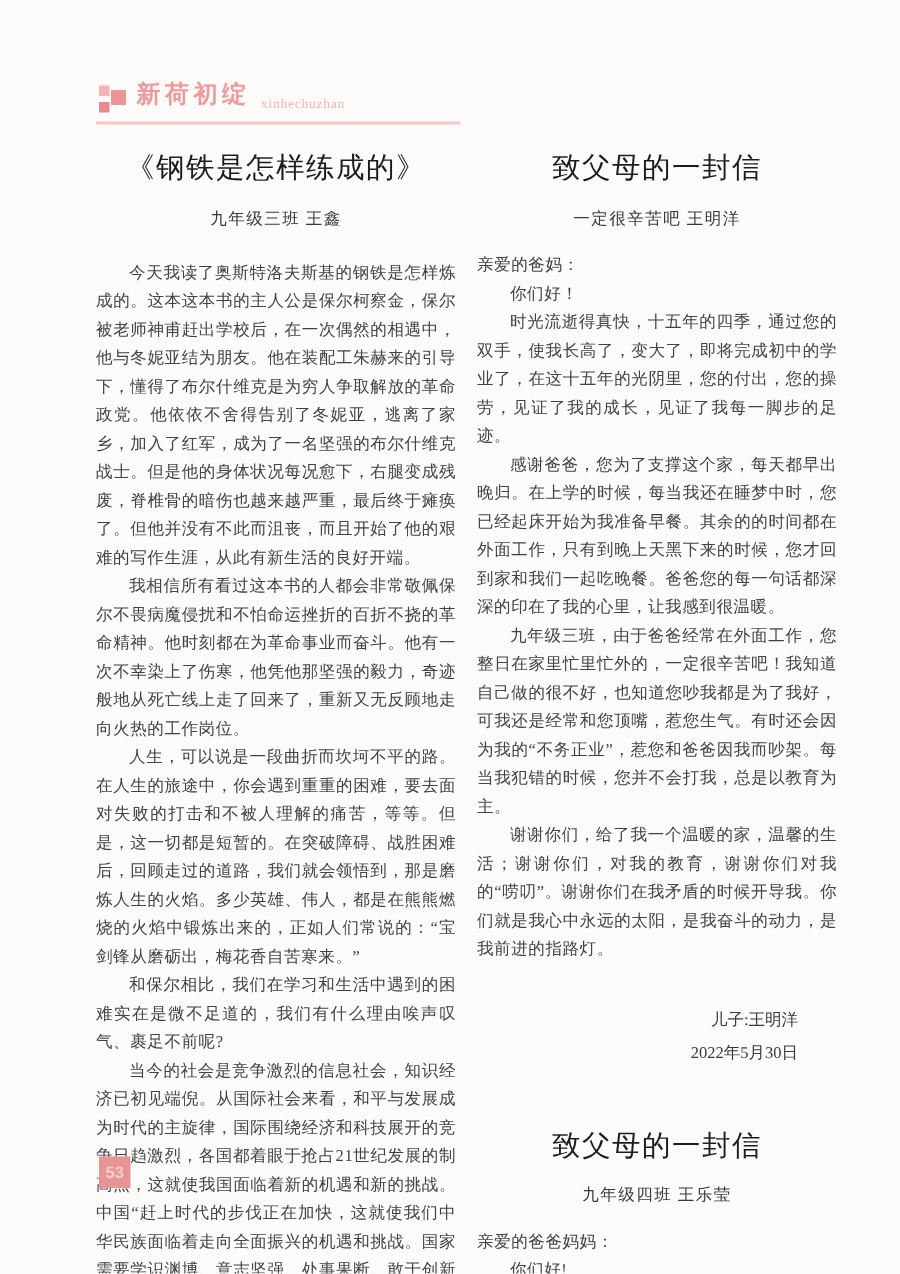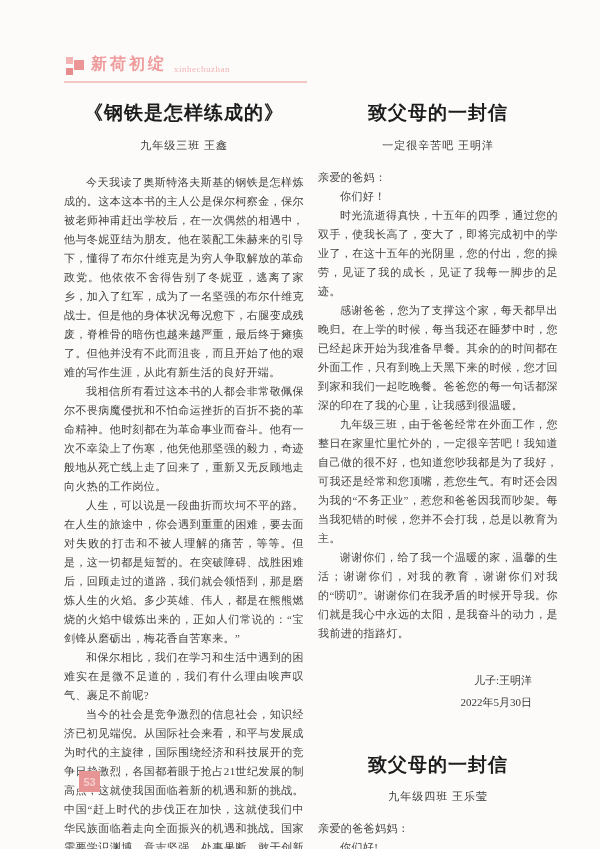--- a/index.html
+++ b/index.html
@@ -46,21 +46,21 @@
   
   .columns {
     display: flex;
     gap: 14px;
     margin: 10px 42px 0 64px;
   }
   .col { width: 243px; }
   
   .art-title {
     text-align: center;
-    font-weight: bold;
+    font-weight: normal;
     color: #1c1c1c;
     font-size: 19px;
     letter-spacing: 1px;
     line-height: 1.5;
     margin-top: 6px;
   }
   .byline {
     text-align: center;
     font-size: 11px;
     color: #3a3a3a;
@@ -94,21 +94,20 @@
     width: 21px;
     height: 21px;
     background: #e79495;
     color: #f6cdcd;
     font-family: "Liberation Sans", "DejaVu Sans", sans-serif;
     font-size: 11px;
     font-weight: bold;
     display: flex;
     align-items: center;
     justify-content: center;
-    margin-left: 13px;
   }
 </style>
 </head>
 <body>
 
 <div class="page">
 
   <div class="header">
     <div class="brand-row">
       <svg class="logo" width="20" height="20" viewBox="0 0 20 20">

